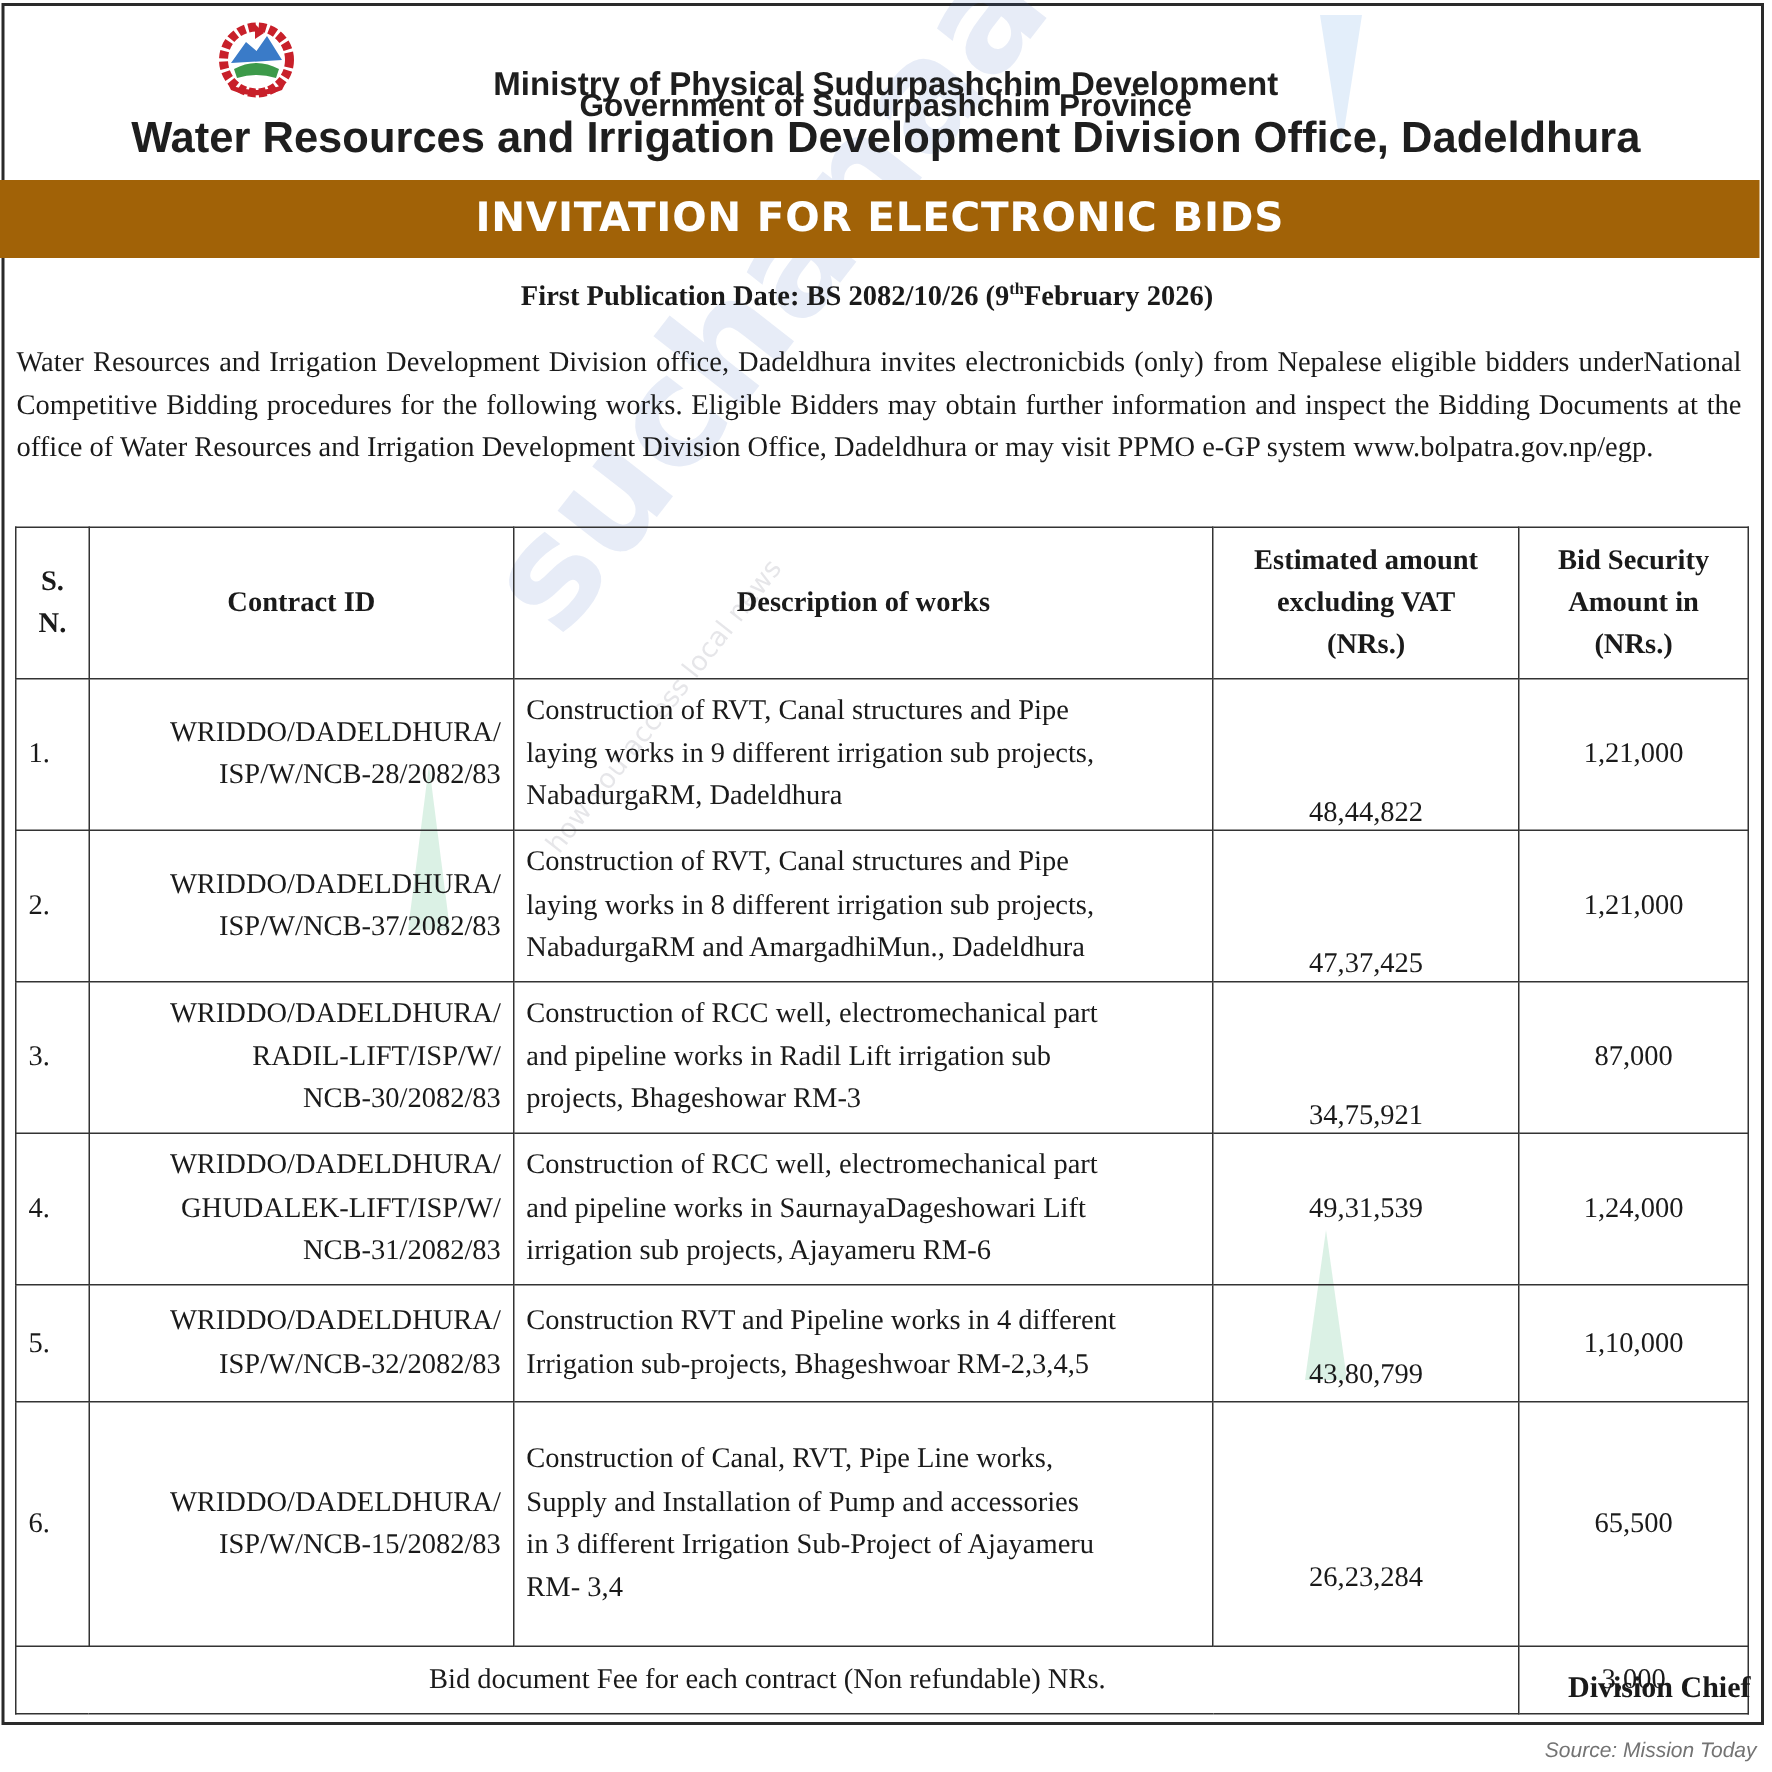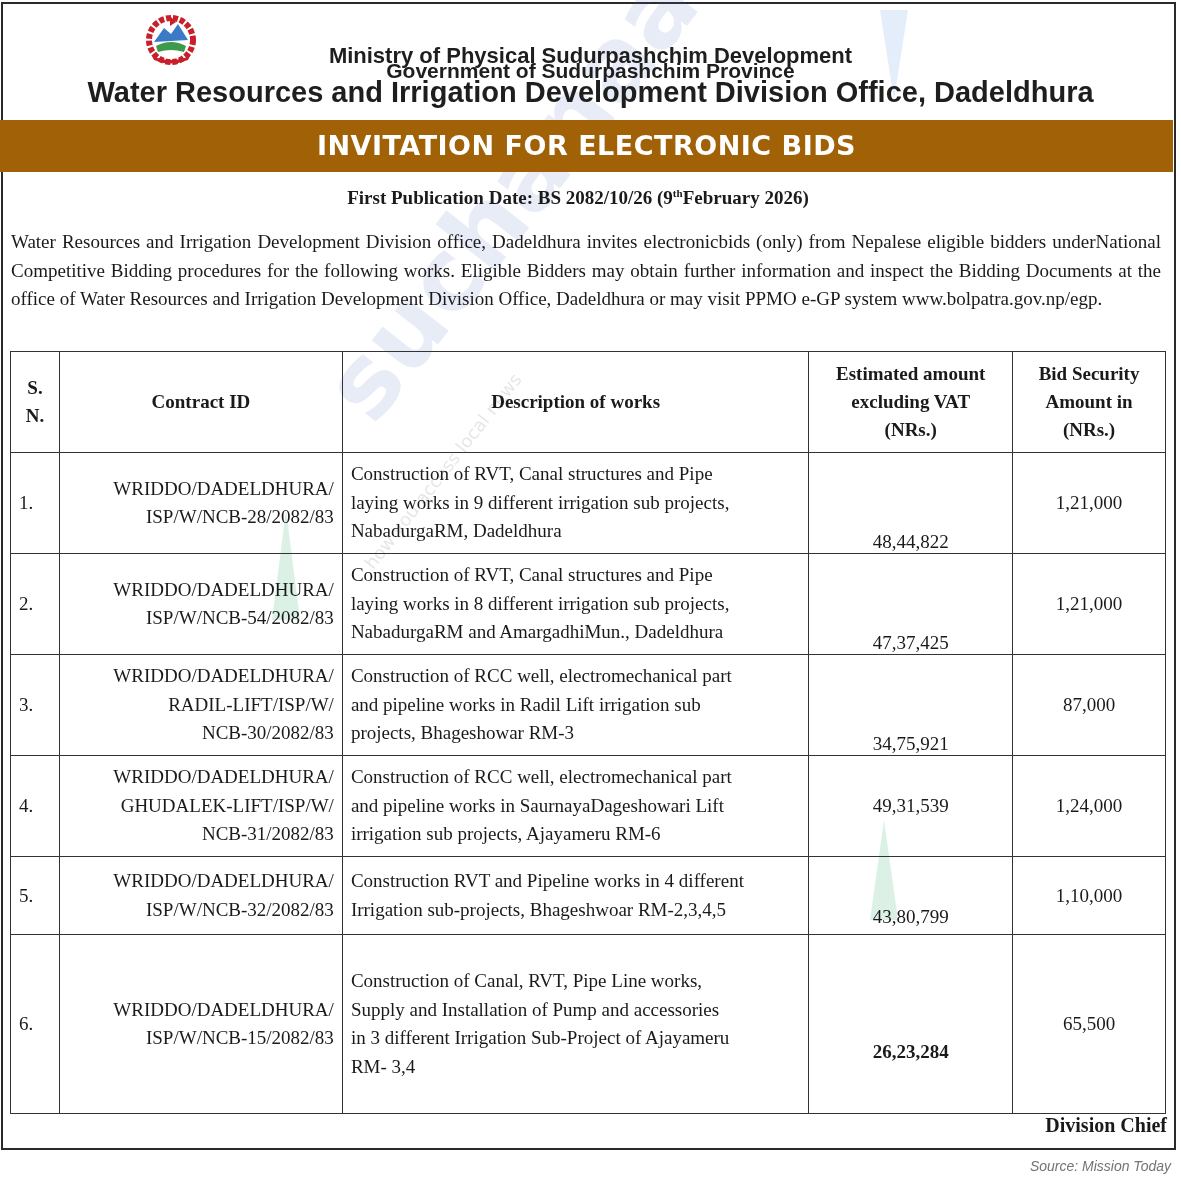--- a/index.html
+++ b/index.html
@@ -101,21 +101,21 @@
           <span class="line">laying works in 9 different irrigation sub projects,</span>
           <span class="line">NabadurgaRM, Dadeldhura</span>
         </td>
       <td class="est">48,44,822</td>
       <td class="sec">1,21,000</td>
     </tr>
     <tr class="r2">
       <td class="sn">2.</td>
       <td class="cid">
           <span class="line">WRIDDO/DADELDHURA/</span>
-          <span class="line">ISP/W/NCB-54/2082/83</span>
+          <span class="line">ISP/W/NCB-37/2082/83</span>
         </td>
       <td class="desc">
           <span class="line">Construction of RVT, Canal structures and Pipe</span>
           <span class="line">laying works in 8 different irrigation sub projects,</span>
           <span class="line">NabadurgaRM and AmargadhiMun., Dadeldhura</span>
         </td>
       <td class="est">47,37,425</td>
       <td class="sec">1,21,000</td>
     </tr>
     <tr class="r3">
@@ -166,20 +166,24 @@
       <td class="cid">
           <span class="line">WRIDDO/DADELDHURA/</span>
           <span class="line">ISP/W/NCB-15/2082/83</span>
         </td>
       <td class="desc">
           <span class="line">Construction of Canal, RVT, Pipe Line works,</span>
           <span class="line">Supply and Installation of Pump and accessories</span>
           <span class="line">in 3 different Irrigation Sub-Project of Ajayameru</span>
           <span class="line">RM- 3,4</span>
         </td>
-      <td class="est" style="padding-bottom:50px;font-weight:bold;">26,23,284</td>
+      <td class="est" style="padding-bottom:34px;">26,23,284</td>
       <td class="sec">65,500</td>
+    </tr>
+    <tr class="fee">
+      <td colspan="4">Bid document Fee for each contract (Non refundable) NRs.</td>
+      <td>3,000</td>
     </tr>
   </tbody>
 </table>
 
 <div class="chief">Division Chief</div>
 <div class="source">Source: Mission Today</div>
 
 </body></html>

